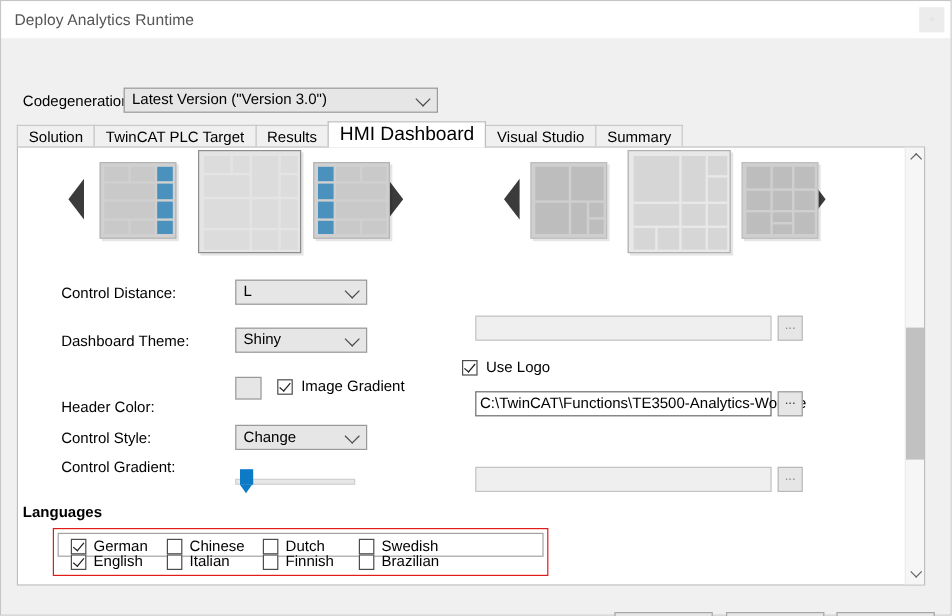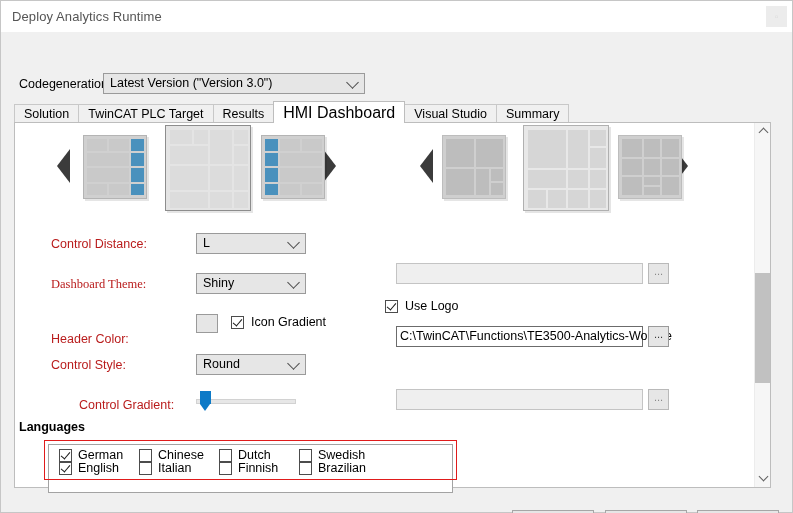--- a/index.html
+++ b/index.html
@@ -172,21 +172,21 @@
   }
   .thumb.center .cell { background: #dcdcdc; }
   .cell.blue { background: #4a91bd; }
   .thumb.gray .cell  { background: #bdbdbd; }
   .thumb.grayc .cell { background: #d6d6d6; }
 
   
   .flabel {
     position: absolute;
     font-size: 12.5px;
-    color: #b91c1c;
+    color: #000000;
     white-space: nowrap;
   }
   .combo {
     position: absolute;
     width: 110px; height: 21px;
     background: #e6e6e6;
     border: 1px solid #9a9a9a;
     box-sizing: border-box;
   }
   .combo .sel-text {
@@ -308,21 +308,21 @@
   #lang-highlight {
     position: absolute;
     left: 43px; top: 408px;
     width: 413px; height: 40px;
     border: 1.5px solid #e01b1b;
     box-sizing: border-box;
   }
   #lang-box {
     position: absolute;
     left: 47px; top: 412px;
-    width: 405px; height: 49px;
+    width: 405px; height: 20px;
     background: #ffffff;
     border: 1px solid #a3a3a3;
     box-sizing: border-box;
   }
   .lang-item { position: absolute; display: flex; align-items: center; }
   .lang-item .cb-label { margin-left: 6px; font-size: 12.5px; }
 
   
   #vscroll {
     position: absolute;
@@ -487,42 +487,42 @@
           <span class="cell" style="left:43px;top:41px;width:17px;height:18px;"></span>
         </div>
       </div>
 
       <div class="flabel" style="left:36px;top:114px;">Control Distance:</div>
       <div class="combo" style="left:181px;top:110px;">
         <span class="sel-text">L</span>
         <span class="chev"></span>
       </div>
 
-      <div class="flabel" style="left:36px;top:154px;font-family:Liberation Serif, serif;">Dashboard Theme:</div>
+      <div class="flabel" style="left:36px;top:154px;">Dashboard Theme:</div>
       <div class="combo" style="left:181px;top:150px;">
         <span class="sel-text">Shiny</span>
         <span class="chev"></span>
       </div>
 
       <div class="flabel" style="left:36px;top:209px;">Header Color:</div>
       <div id="color-swatch" style="left:181px;top:191px;">
         <span class="fill" style="background: rgb(239, 19, 19);"></span>
       </div>
       <div class="cb-wrap" style="left:216px;top:192px;">
         <span class="cbox checked"></span>
-        <span class="cb-label">Icon Gradient</span>
+        <span class="cb-label">Image Gradient</span>
       </div>
 
       <div class="flabel" style="left:36px;top:235px;">Control Style:</div>
       <div class="combo" style="left:181px;top:231px;">
-        <span class="sel-text">Round</span>
+        <span class="sel-text">Change</span>
         <span class="chev"></span>
       </div>
 
-      <div class="flabel" style="left:36px;top:275px;margin-left:28px;">Control Gradient:</div>
+      <div class="flabel" style="left:36px;top:259px;">Control Gradient:</div>
       <div id="slider" style="left:181px;top:268px;">
         <span class="track"></span>
         <span class="thumbctl"></span>
       </div>
 
       <div class="tbox" style="left:381px;top:140px;width:247px;">
         <span class="tval"></span>
       </div>
       <div class="browse" style="left:633px;top:140px;">...</div>
 

